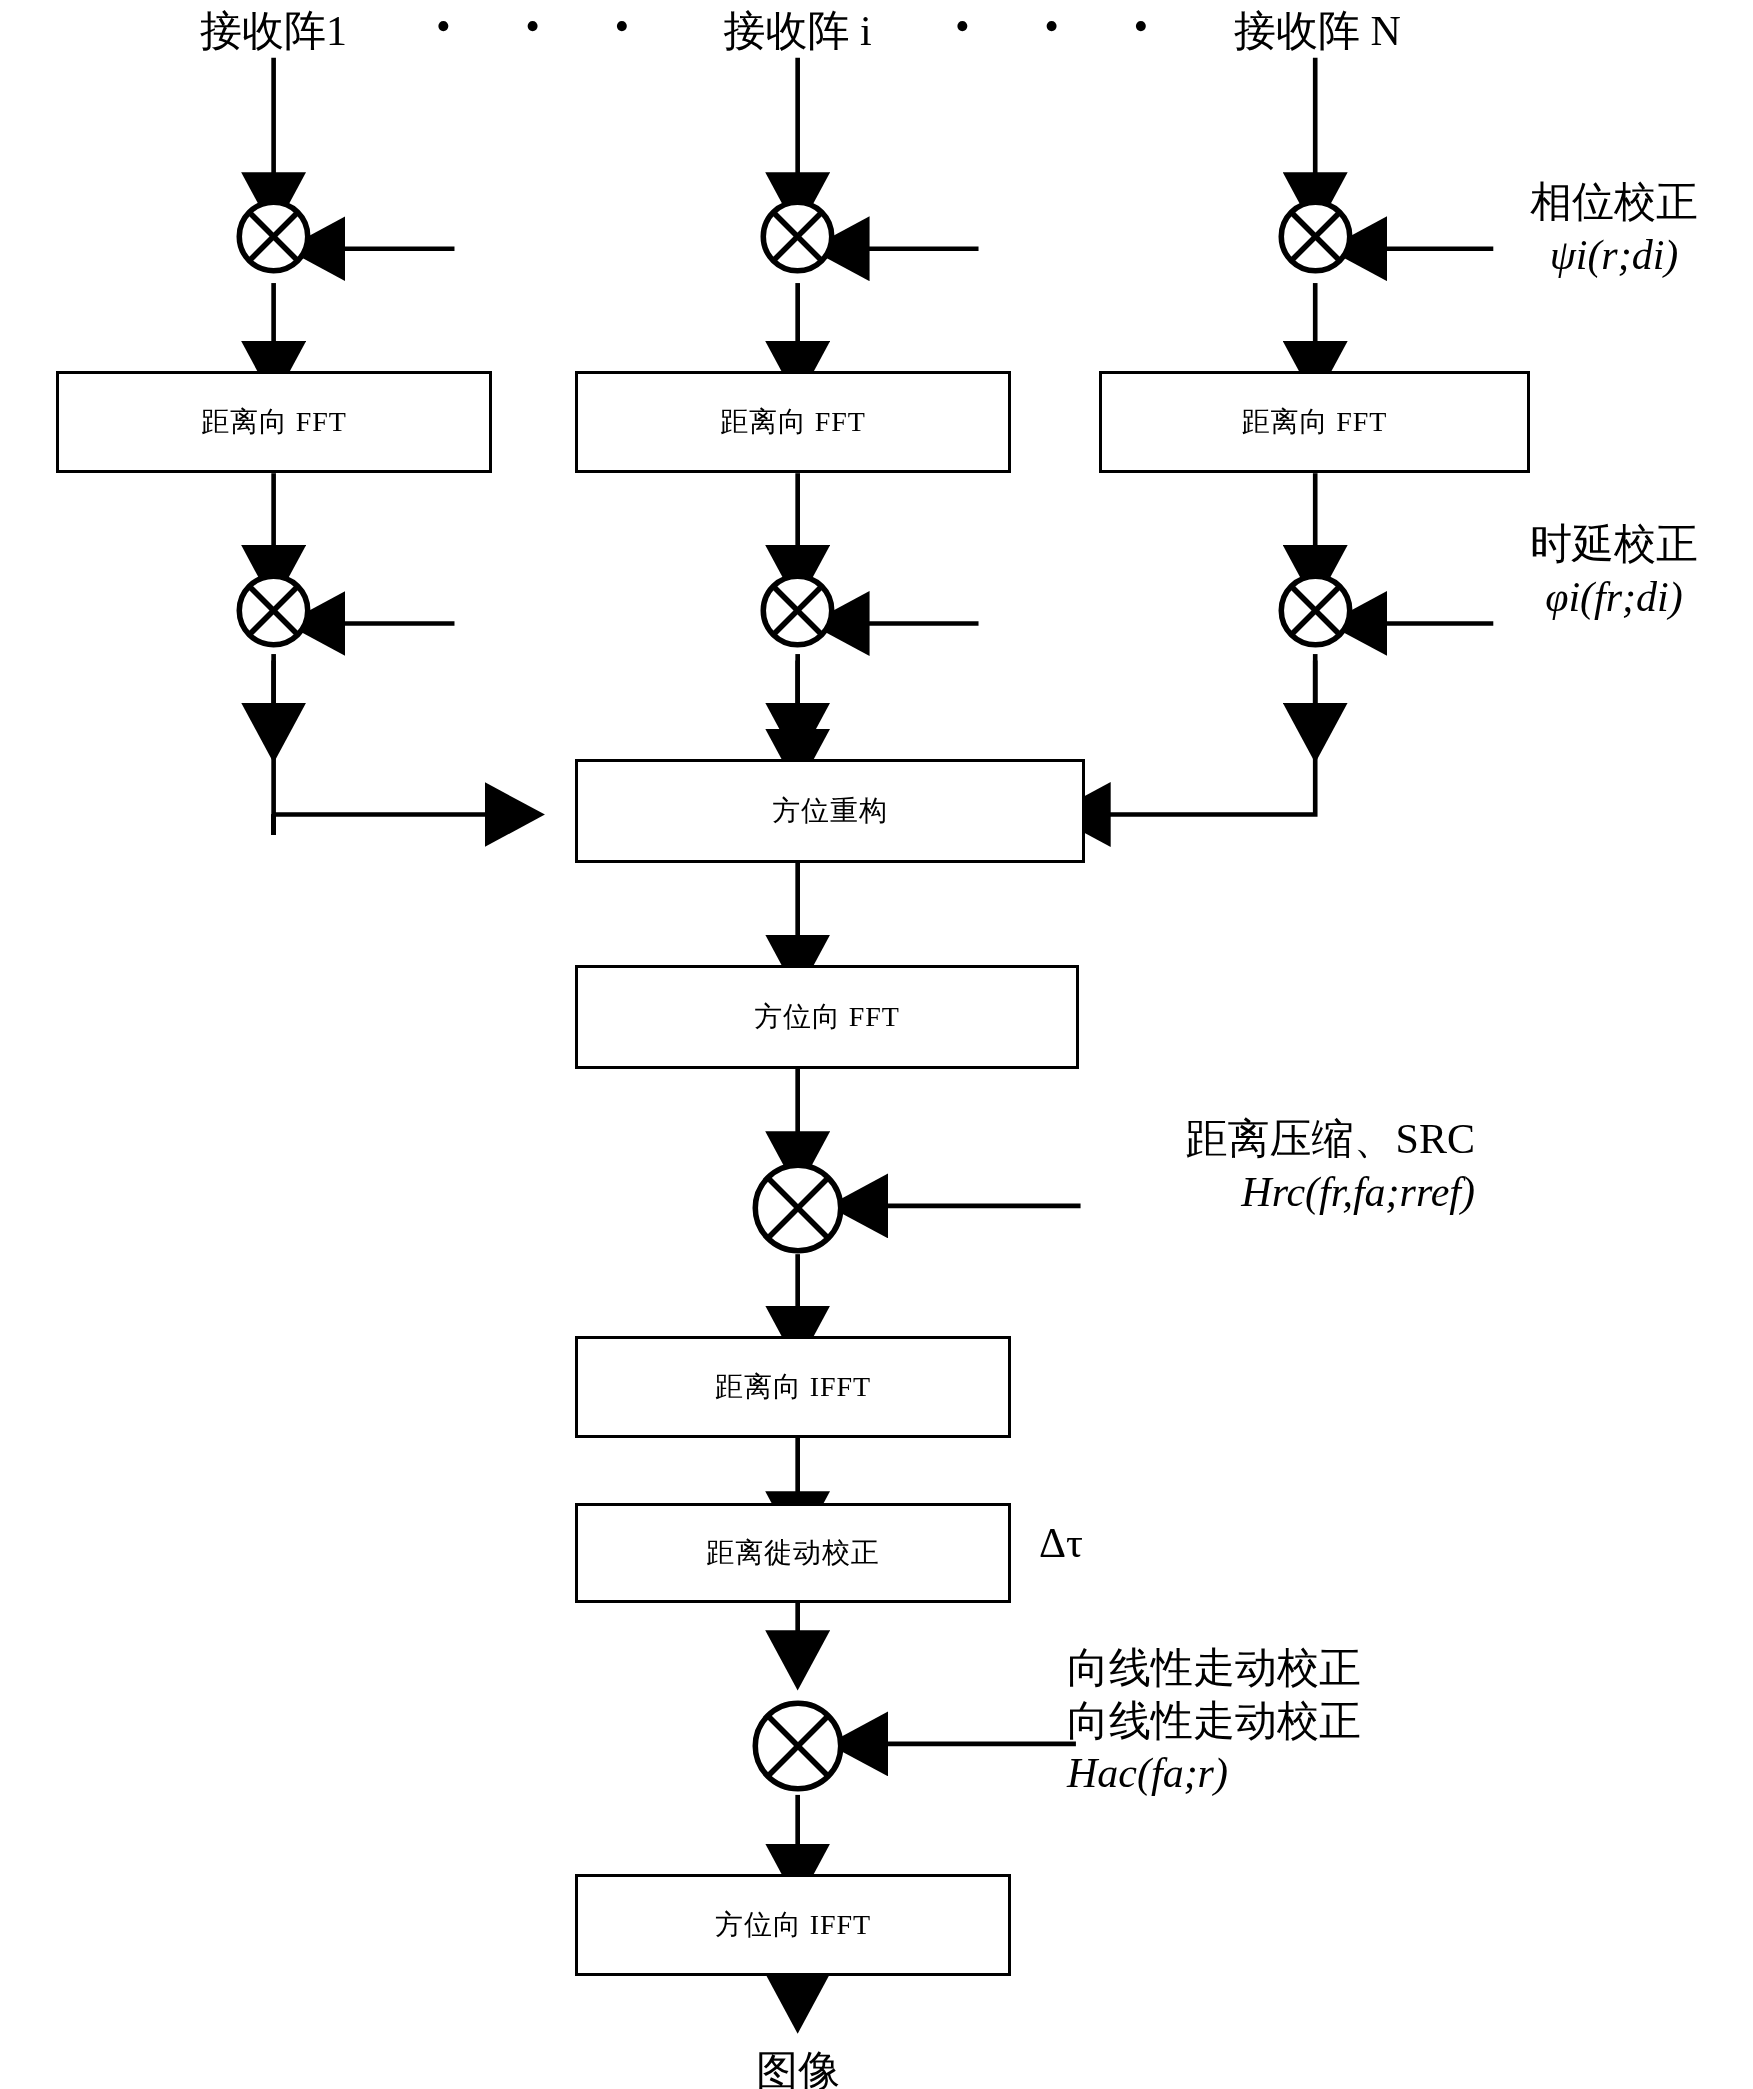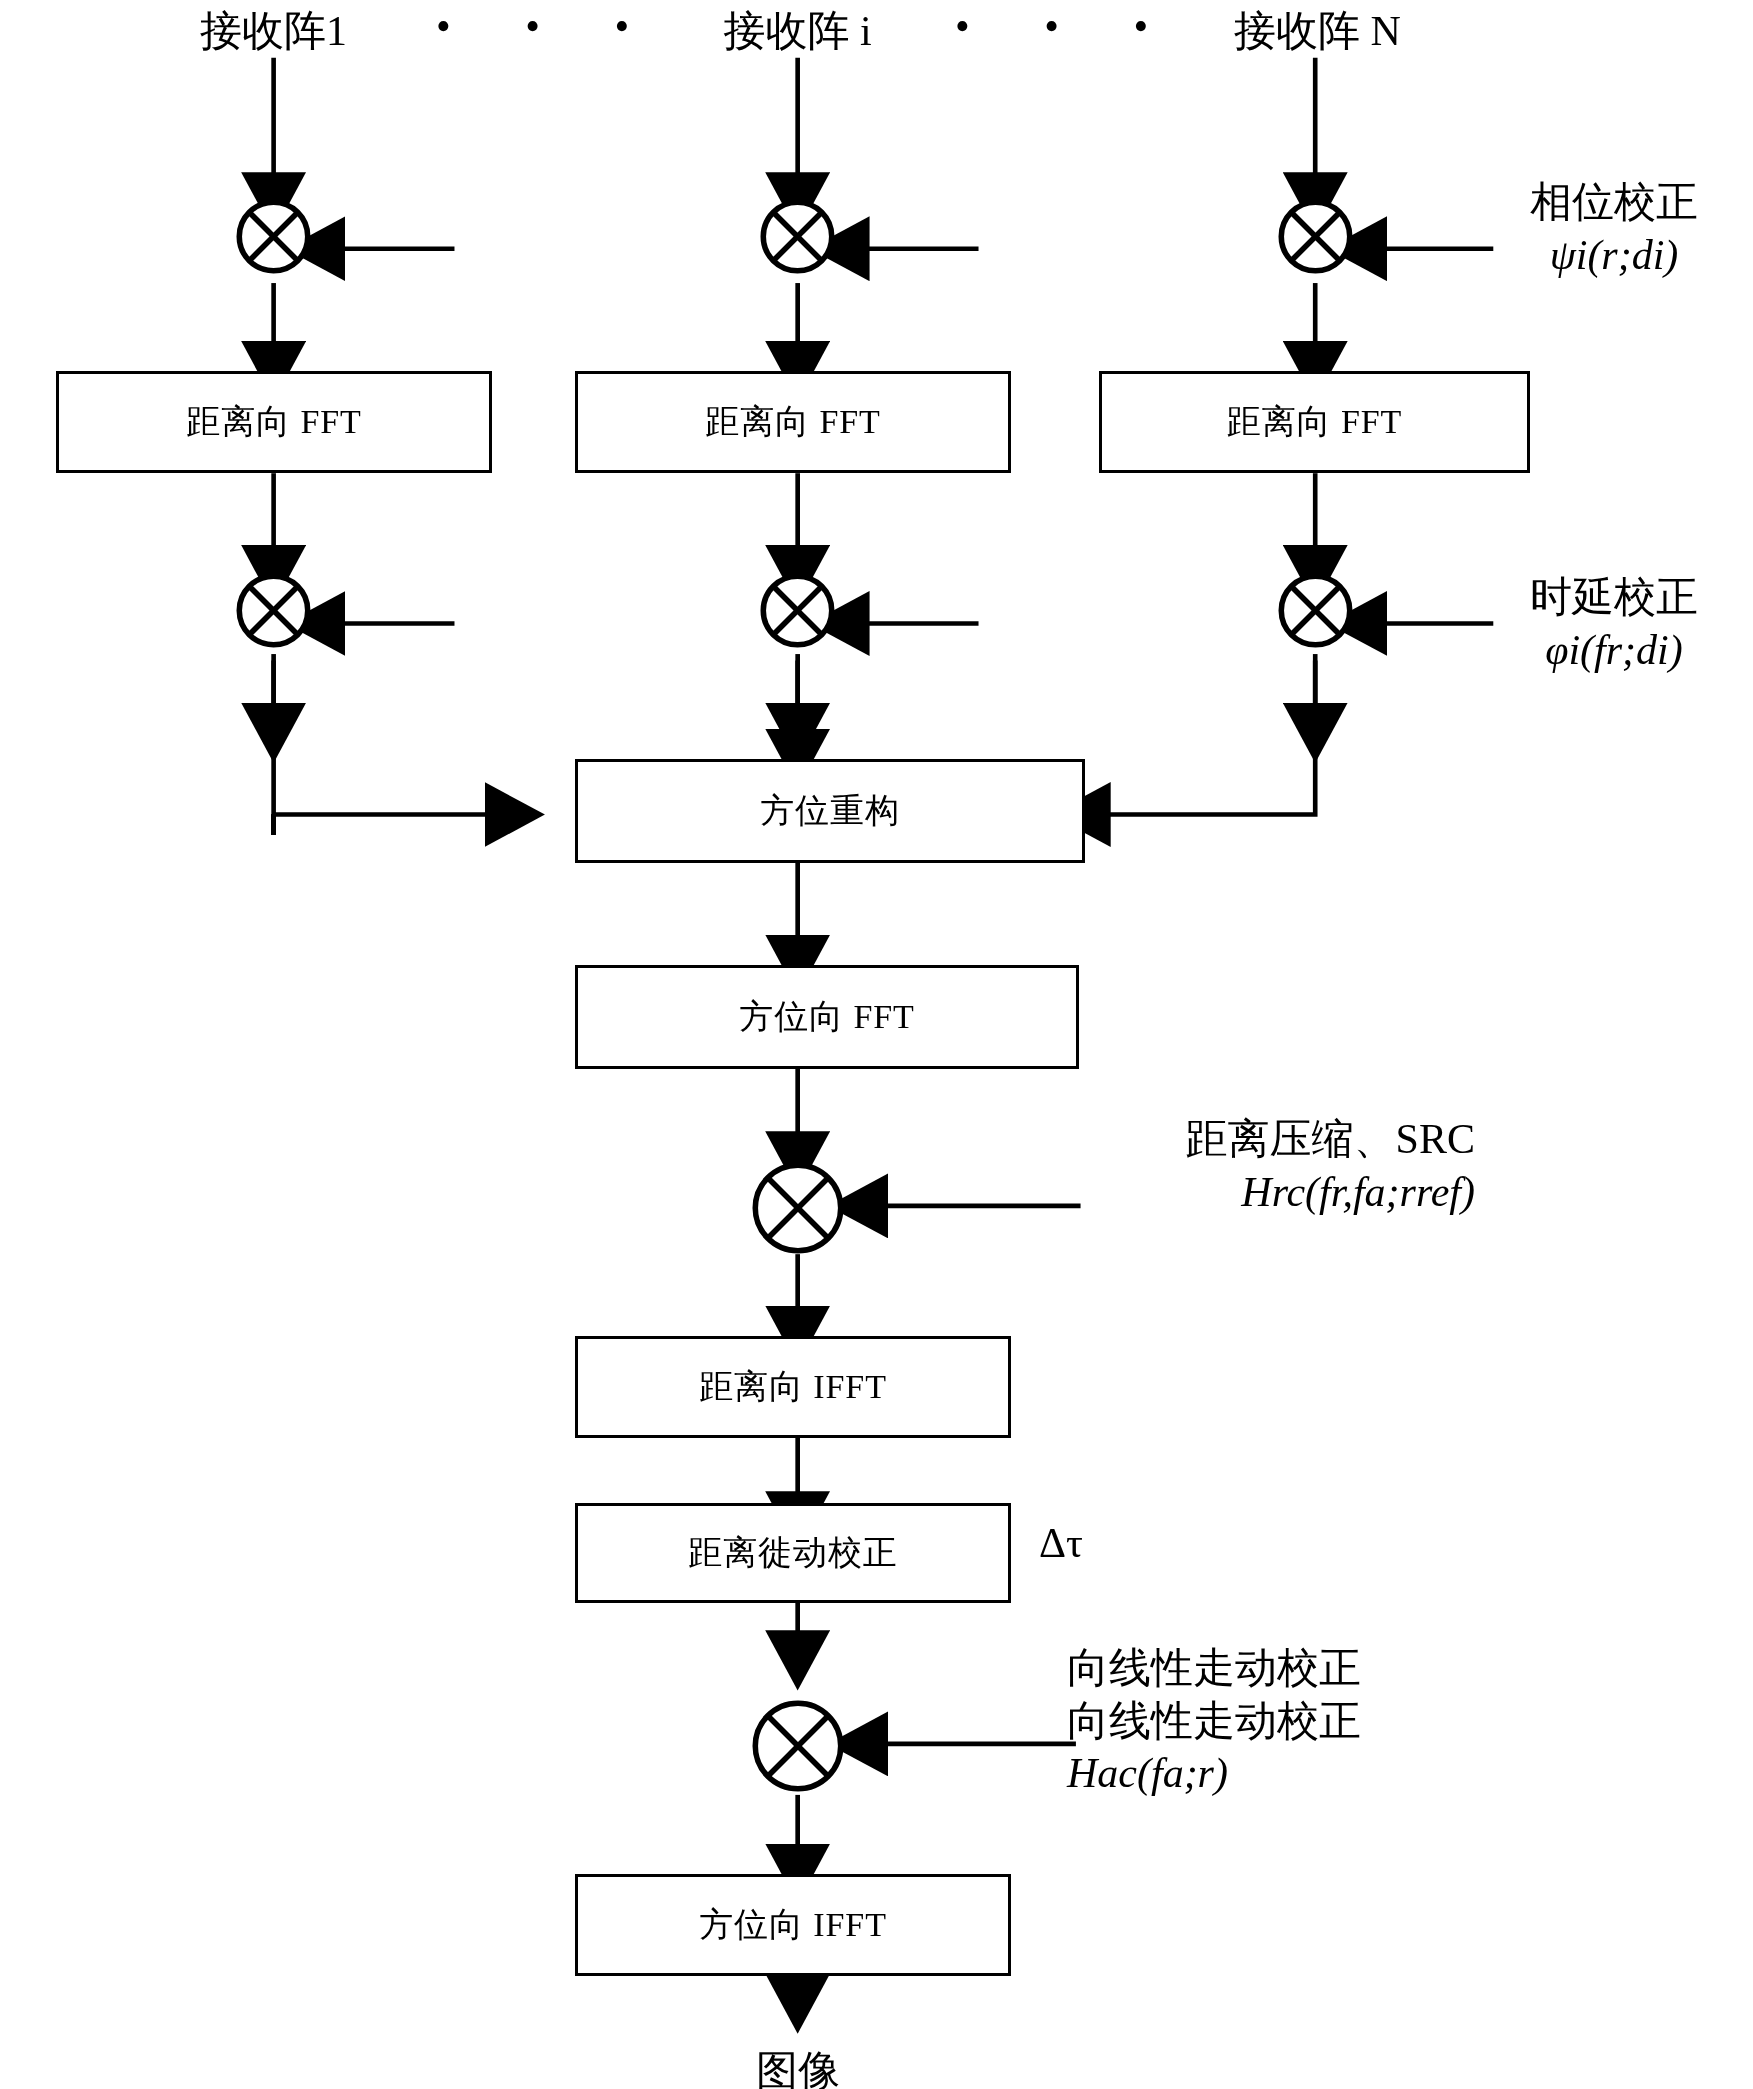--- a/index.html
+++ b/index.html
@@ -29,21 +29,21 @@
   }
   .node {
     position: absolute;
     box-sizing: border-box;
     border: 3.7px solid #000;
     background: #fff;
     display: flex;
     align-items: center;
     justify-content: center;
     text-align: center;
-    font-size: 34px;
+    font-size: 28px;
     line-height: 1.1;
     letter-spacing: 0.9px;
   }
   .label {
     position: absolute;
     text-align: center;
     font-size: 42px;
     line-height: 1.25;
     white-space: nowrap;
   }
@@ -188,21 +188,21 @@
 
   <div class="node" style="left:56px; top:371px; width:436px; height:102px;">距离向 FFT</div>
   <div class="node" style="left:575px; top:371px; width:436px; height:102px;">距离向 FFT</div>
   <div class="node" style="left:1099px; top:371px; width:431px; height:102px;">距离向 FFT</div>
 
   <div class="label" style="left:1475px; top:176px; width:278px;">
     <div>相位校正</div>
     <div class="math">ψi(r;di)</div>
   </div>
 
-  <div class="label" style="left:1475px; top:571px; width:278px;">
+  <div class="label" style="left:1475px; top:518px; width:278px;">
     <div>时延校正</div>
     <div class="math">φi(fr;di)</div>
   </div>
 
   <div class="label" style="left:1076px; top:1113px; width:399px; text-align:right;">
     <div>距离压缩、SRC</div>
     <div class="math">Hrc(fr,fa;rref)</div>
   </div>
 
   <div class="label math" style="left:1039px; top:1517px; width:148px; text-align:left;">Δτ</div>

